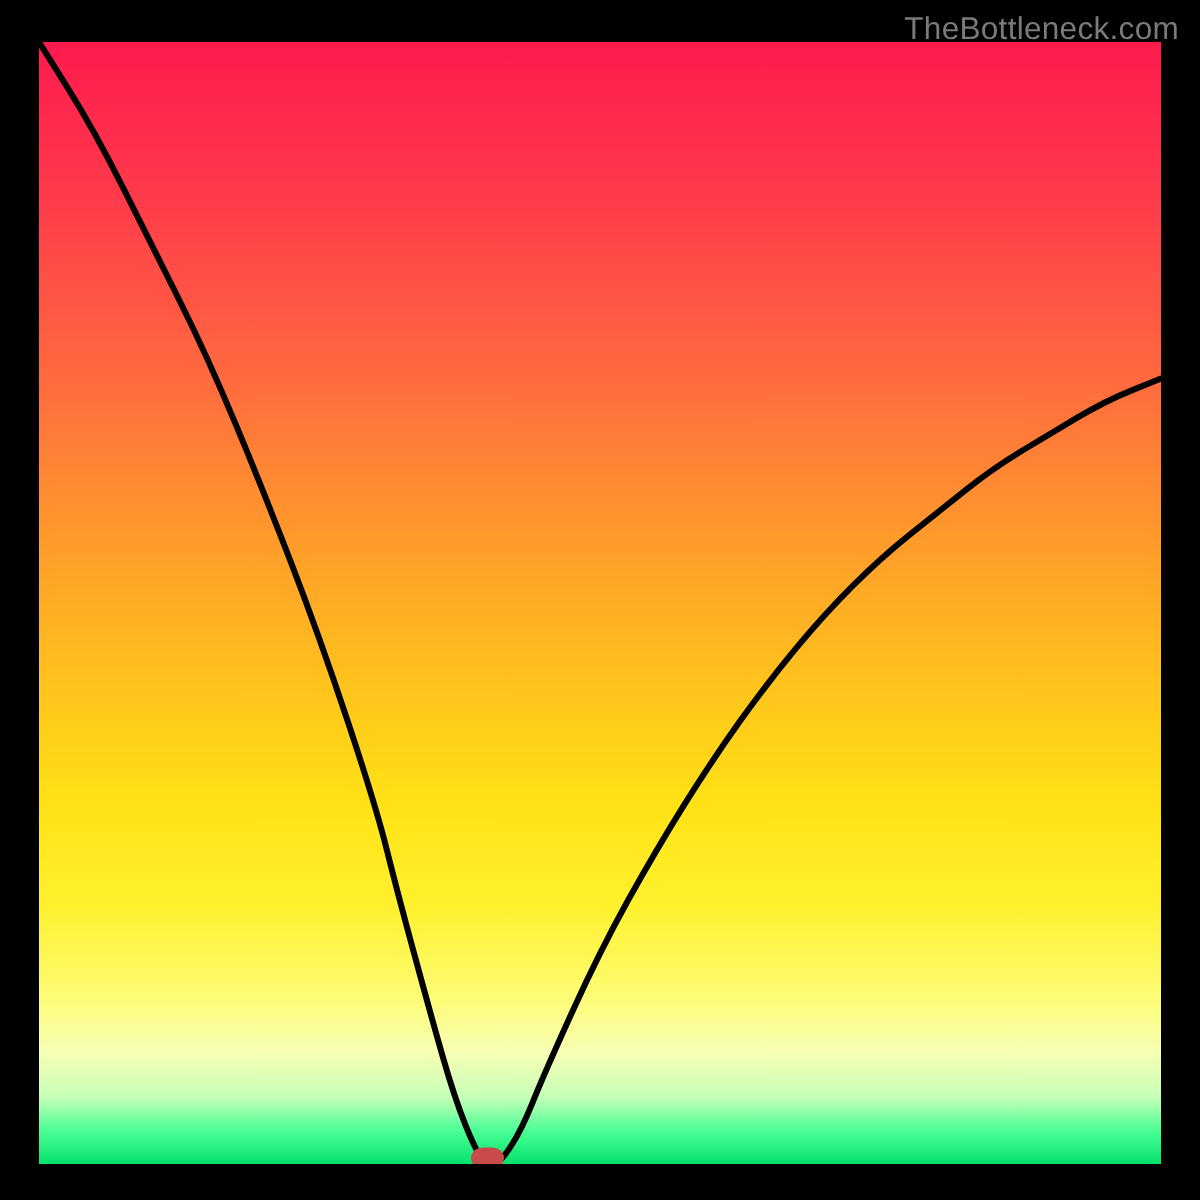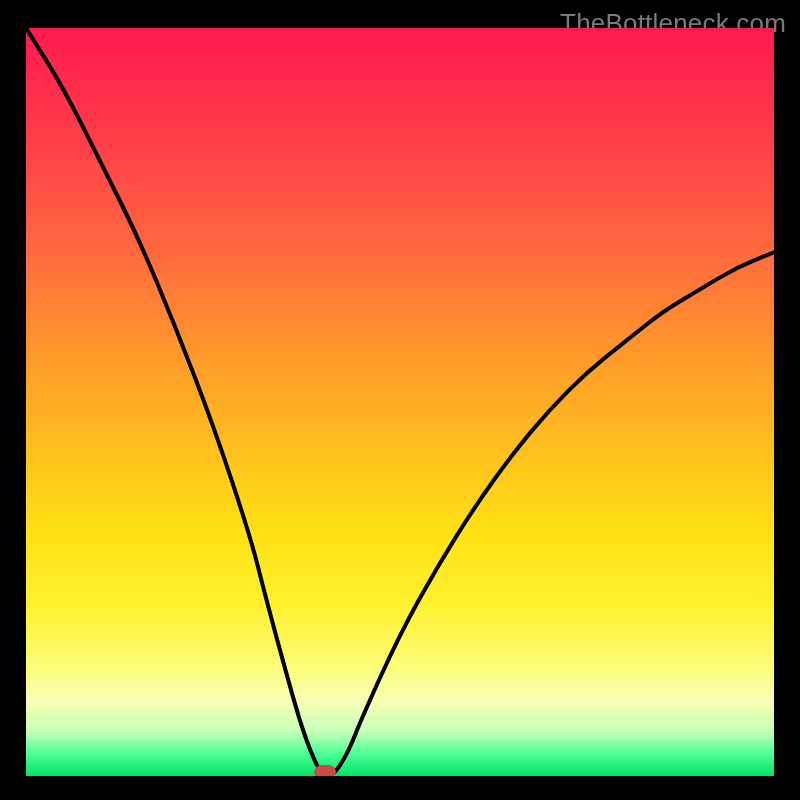--- a/index.html
+++ b/index.html
@@ -15,21 +15,21 @@
     position: relative;
     width: 800px;
     height: 800px;
     background: #000;
   }
   .watermark {
     position: absolute;
     top: 8px;
     right: 14px;
     color: #7a7a7a;
-    font-size: 26px;
+    font-size: 21px;
     font-weight: 500;
     letter-spacing: 0.2px;
   }
   .plot {
     position: absolute;
     left: 26px;
     top: 28px;
     width: 748px;
     height: 748px;
     overflow: hidden;

